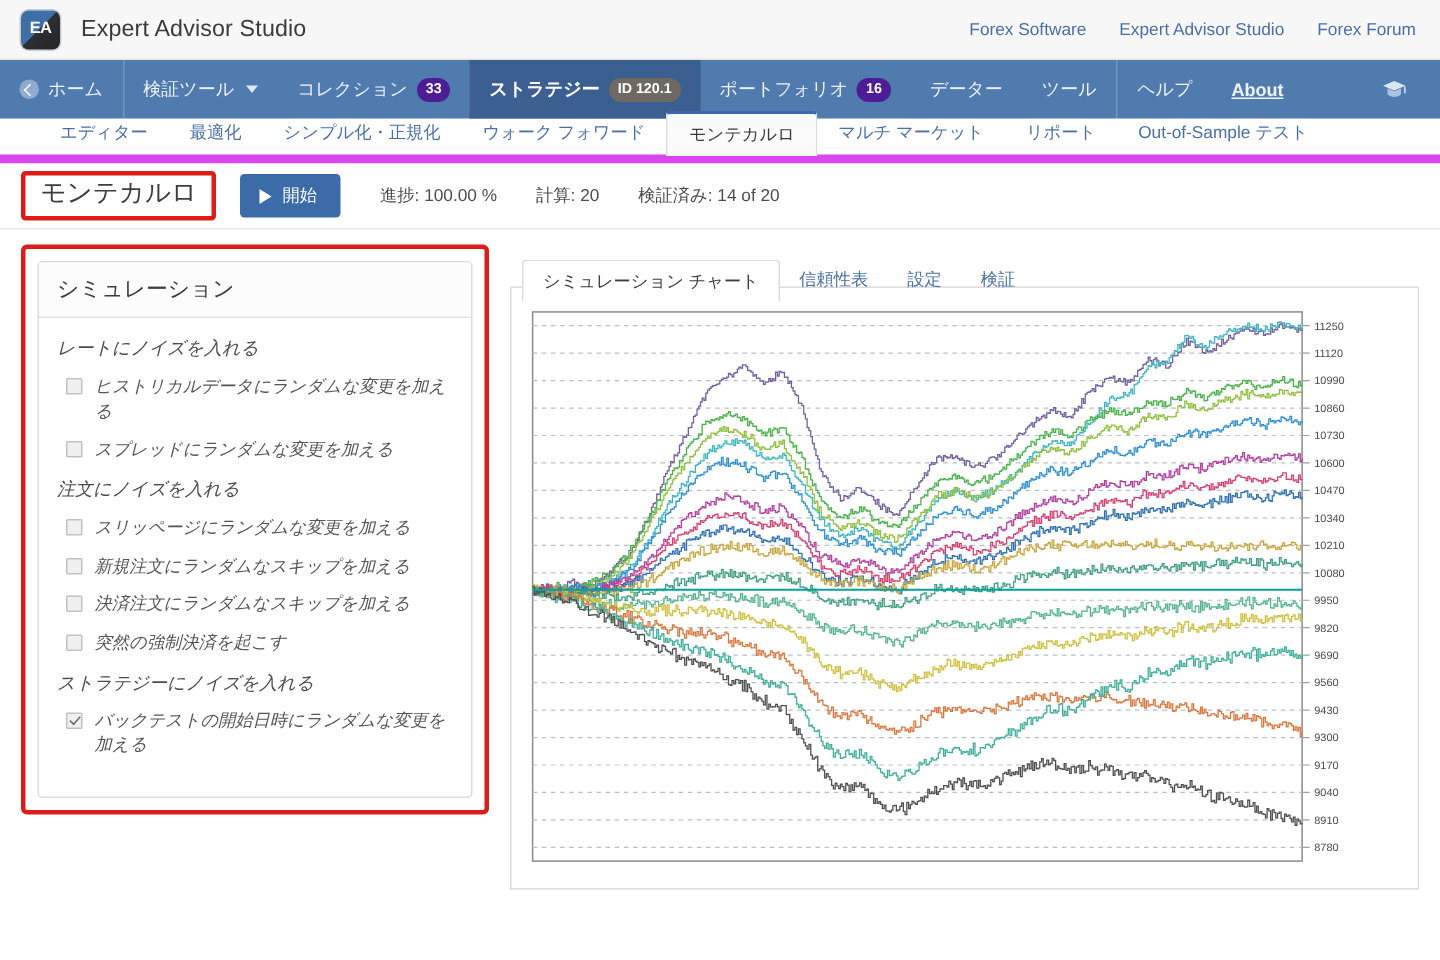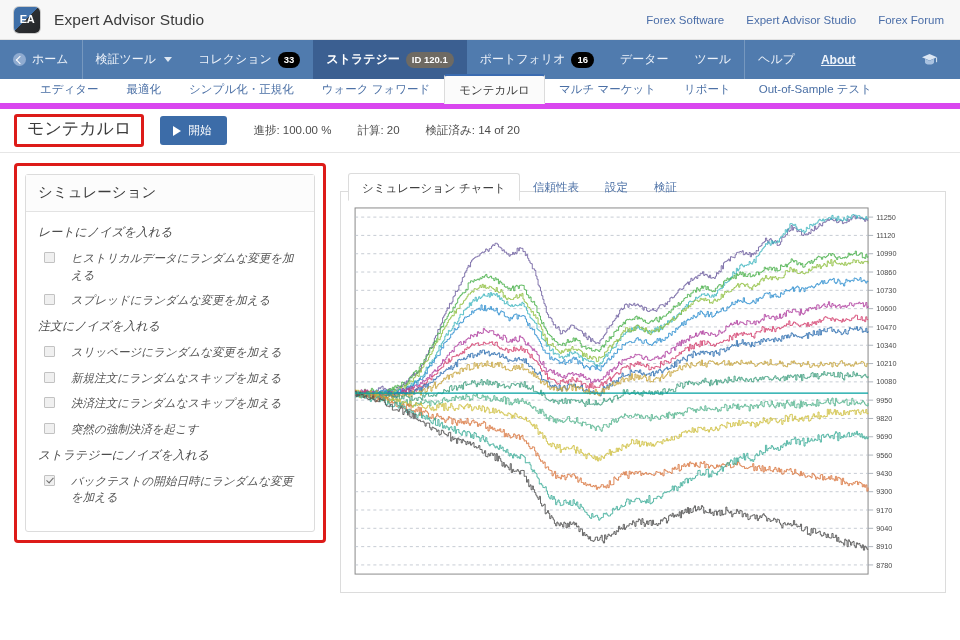--- a/index.html
+++ b/index.html
@@ -99,21 +99,21 @@
   .caret {
     width: 0; height: 0;
     border-left: 4px solid transparent;
     border-right: 4px solid transparent;
     border-top: 5px solid #dfe8f3;
     display: inline-block;
     margin-left: 2px;
   }
   .badge {
     display: inline-block;
-    background: #000000;
+    background: #4c1d95;
     color: #ffffff;
     font-size: 9.5px;
     font-weight: bold;
     line-height: 1;
     padding: 3px 6px 3.5px;
     border-radius: 9px;
   }
   .badge.dark { background: #6e6a63; }
   .nav-right {
     margin-left: auto;
@@ -228,21 +228,21 @@
   .panel-body { padding: 10px 12px 16px; font-style: italic; }
   .group-title {
     font-size: 12px;
     color: #4c4c4c;
     margin: 8px 0 9px 0;
   }
   .group-title.first { margin-top: 2px; }
   .opt {
     display: flex;
     align-items: flex-start;
-    gap: 16px;
+    gap: 8px;
     margin: 0 0 9px 6px;
   }
   .cb {
     width: 11px; height: 11px;
     flex: 0 0 11px;
     border: 1px solid #c2c2c2;
     background: #f0f0f0;
     border-radius: 1px;
     margin-top: 2px;
     position: relative;

